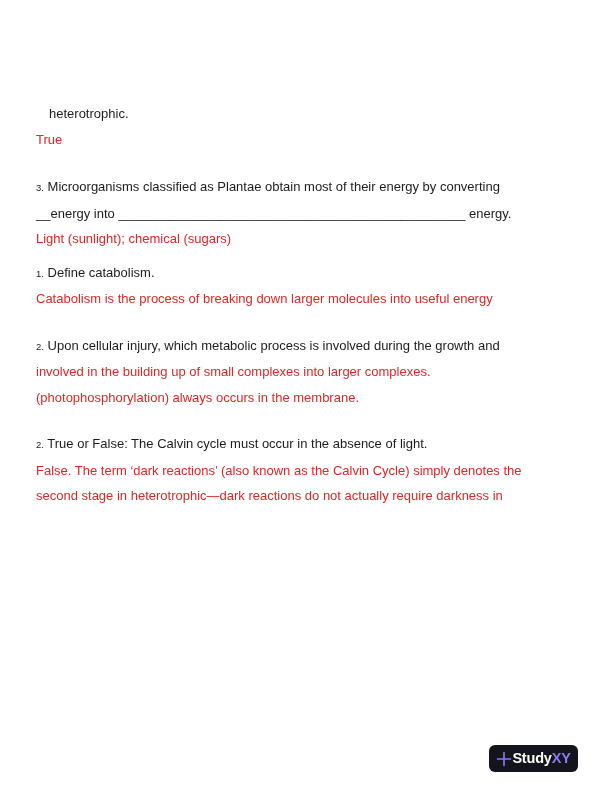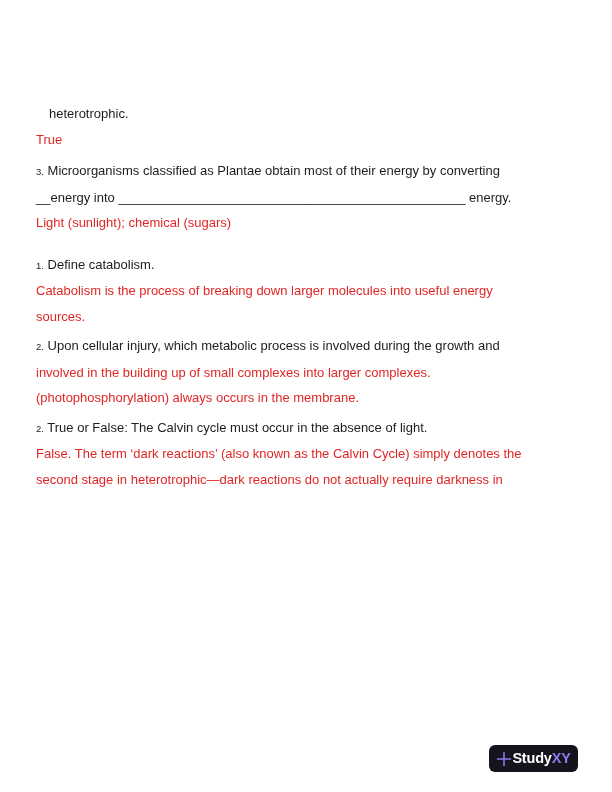--- a/index.html
+++ b/index.html
@@ -23,23 +23,23 @@
     top: 101px;
     width: 560px;
     font-size: 13px;
     line-height: 25.5px;
   }
   .line {
     margin: 0;
     white-space: nowrap;
   }
   .line.indent { padding-left: 13px; }
-  .line.gap-xl { margin-top: 6px; }
-  .line.gap-lg { margin-top: 4px; }
-  .line.gap-sm { margin-top: 16px; }
+  .line.gap-xl { margin-top: 22px; }
+  .line.gap-lg { margin-top: 21px; }
+  .line.gap-sm { margin-top: 8px; }
   .seg-question { color: var(--question-text, #1d1d1d); }
   .seg-answer   { color: var(--answer-text, #e12626); margin-top: 32px; }
   .seg-num      { color: var(--question-text, #1d1d1d); font-size: 9.5px; }
   .logo-badge {
     position: absolute;
     left: 489px;
     top: 745px;
     width: 89px;
     height: 27px;
     background: var(--logo-bg, #14141d);
@@ -71,21 +71,20 @@
 <div class="page">
 
   <div class="doc">
       <p class="line indent"><span class="seg-question">heterotrophic.</span></p>
       <p class="line"><span class="seg-answer">True</span></p>
       <p class="line gap-xl"><span class="seg-num">3.</span><span class="seg-question"> Microorganisms classified as Plantae obtain most of their energy by converting</span></p>
       <p class="line"><span class="seg-question">__energy into ________________________________________________ energy.</span></p>
       <p class="line"><span class="seg-answer">Light (sunlight); chemical (sugars)</span></p>
       <p class="line gap-sm"><span class="seg-num">1.</span><span class="seg-question"> Define catabolism.</span></p>
       <p class="line"><span class="seg-answer">Catabolism is the process of breaking down larger molecules into useful energy</span></p>
-      <p class="line"><span class="seg-answer">sources.</span></p>
       <p class="line gap-lg"><span class="seg-num">2.</span><span class="seg-question"> Upon cellular injury, which metabolic process is involved during the growth and</span></p>
       <p class="line"><span class="seg-answer">involved in the building up of small complexes into larger complexes.</span></p>
       <p class="line"><span class="seg-answer">(photophosphorylation) always occurs in the membrane.</span></p>
       <p class="line gap-lg"><span class="seg-num">2.</span><span class="seg-question"> True or False: The Calvin cycle must occur in the absence of light.</span></p>
       <p class="line"><span class="seg-answer">False. The term ‘dark reactions’ (also known as the Calvin Cycle) simply denotes the</span></p>
       <p class="line"><span class="seg-answer">second stage in heterotrophic—dark reactions do not actually require darkness in</span></p>
     </div>
 
   <div class="logo-badge">
     <span style="display:flex;align-items:center;">

